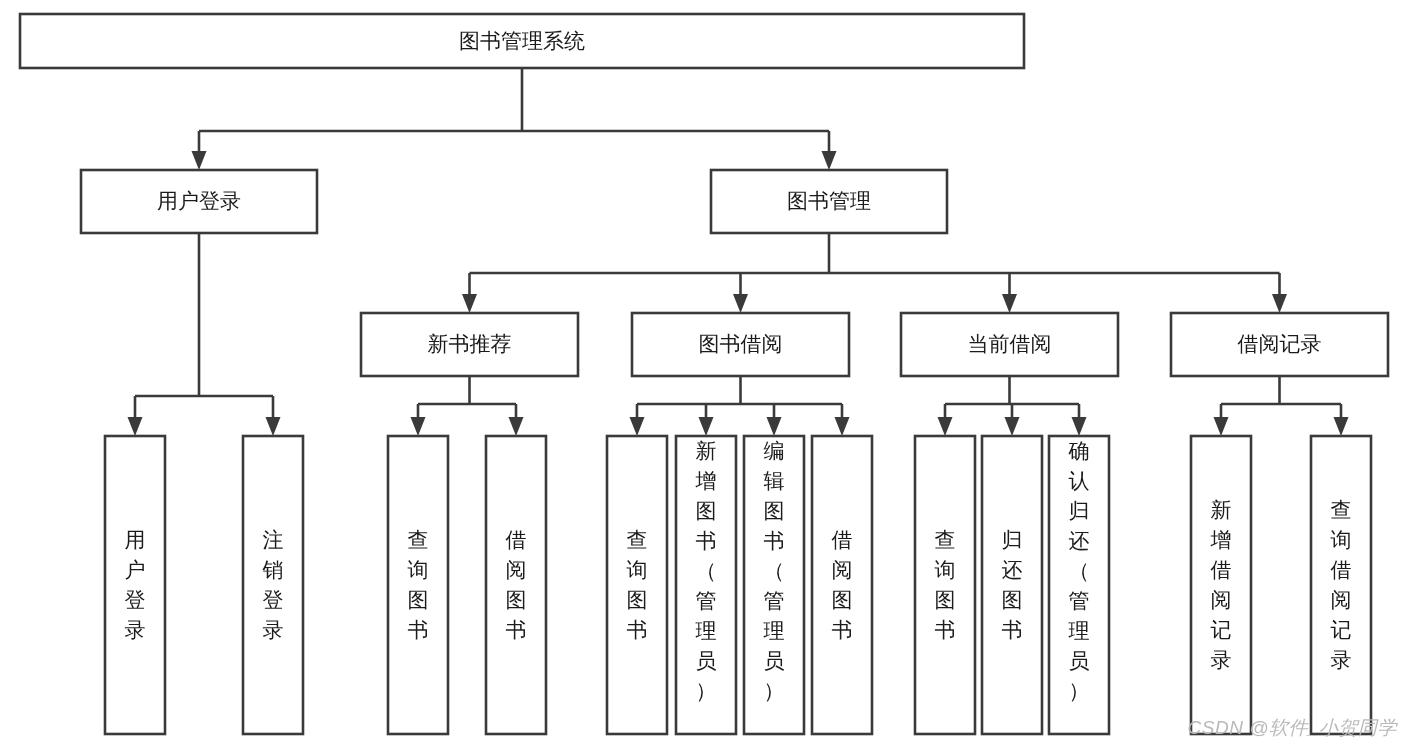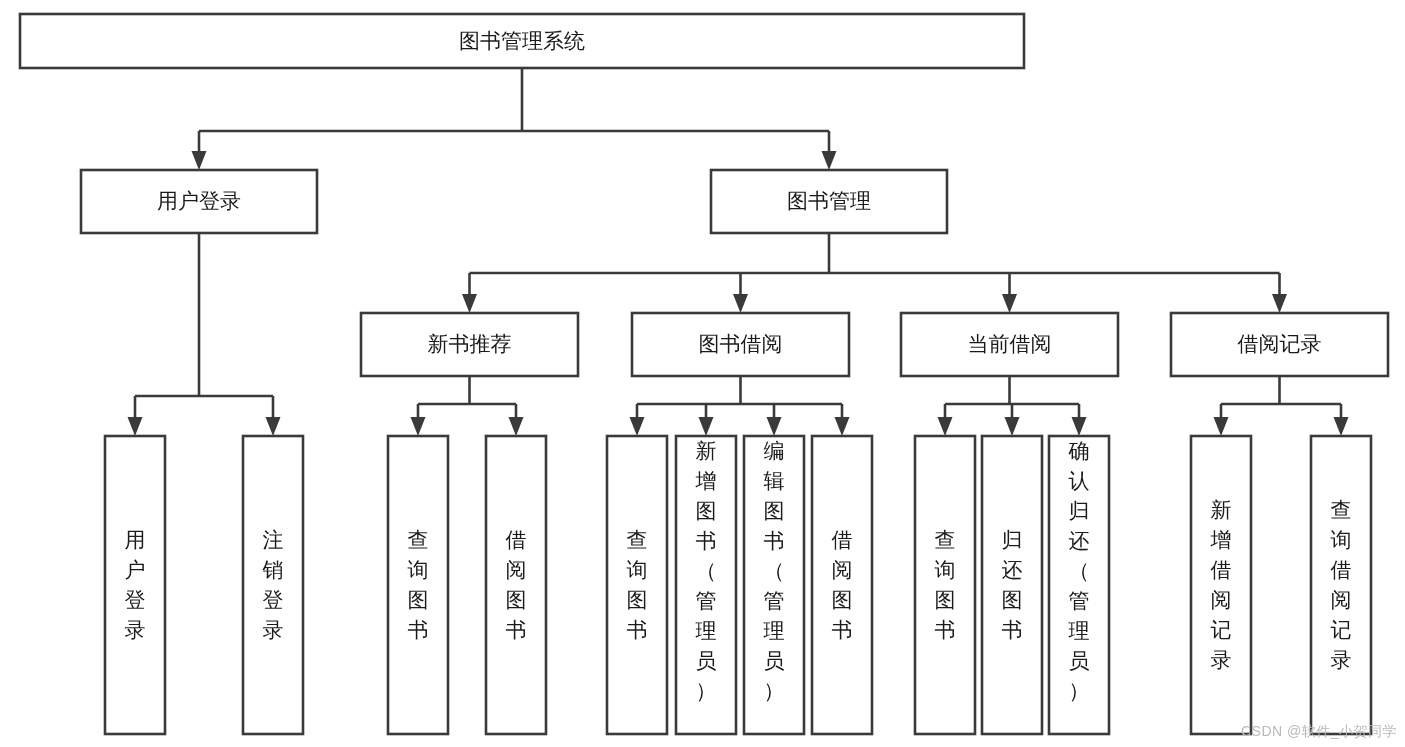--- a/index.html
+++ b/index.html
@@ -52,25 +52,26 @@
   }
   .edge-arrow {
     fill: #3a3a3a;
     stroke: none;
   }
   .watermark {
     position: absolute;
     right: 8px;
     bottom: 6px;
     font-family: "Liberation Sans", "DejaVu Sans", sans-serif;
-    font-size: 14px;
+    font-size: 19px;
     color: #b9b9b9;
     letter-spacing: 0.5px;
     white-space: nowrap;
     user-select: none;
+    font-style: italic;
   }
 </style>
 </head>
 <body>
 
 <div id="diagram-root">
   <svg class="diagram" viewBox="0 0 1405 747" xmlns="http://www.w3.org/2000/svg">
     <g id="edges-layer">
         <g>
           <path class="edge-line" d="M 522 68 L 522 131"></path>

